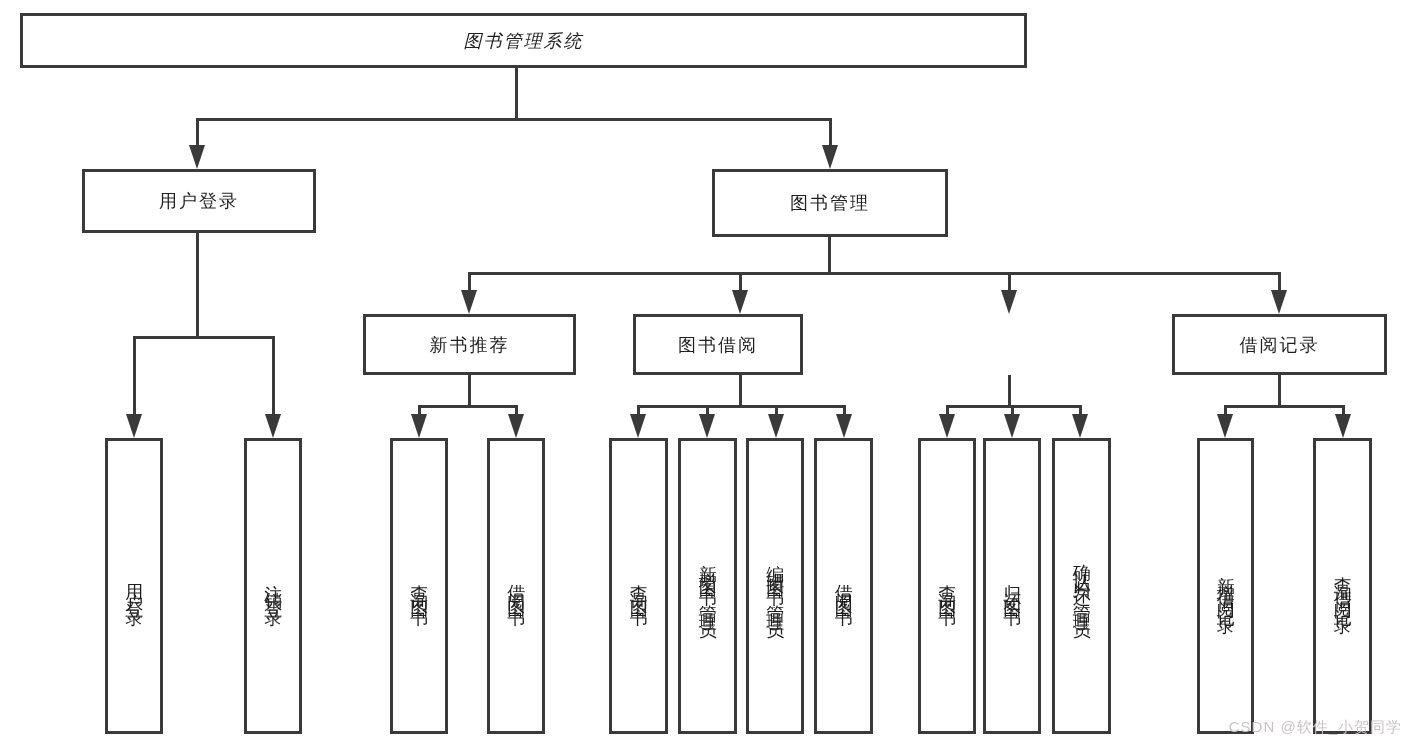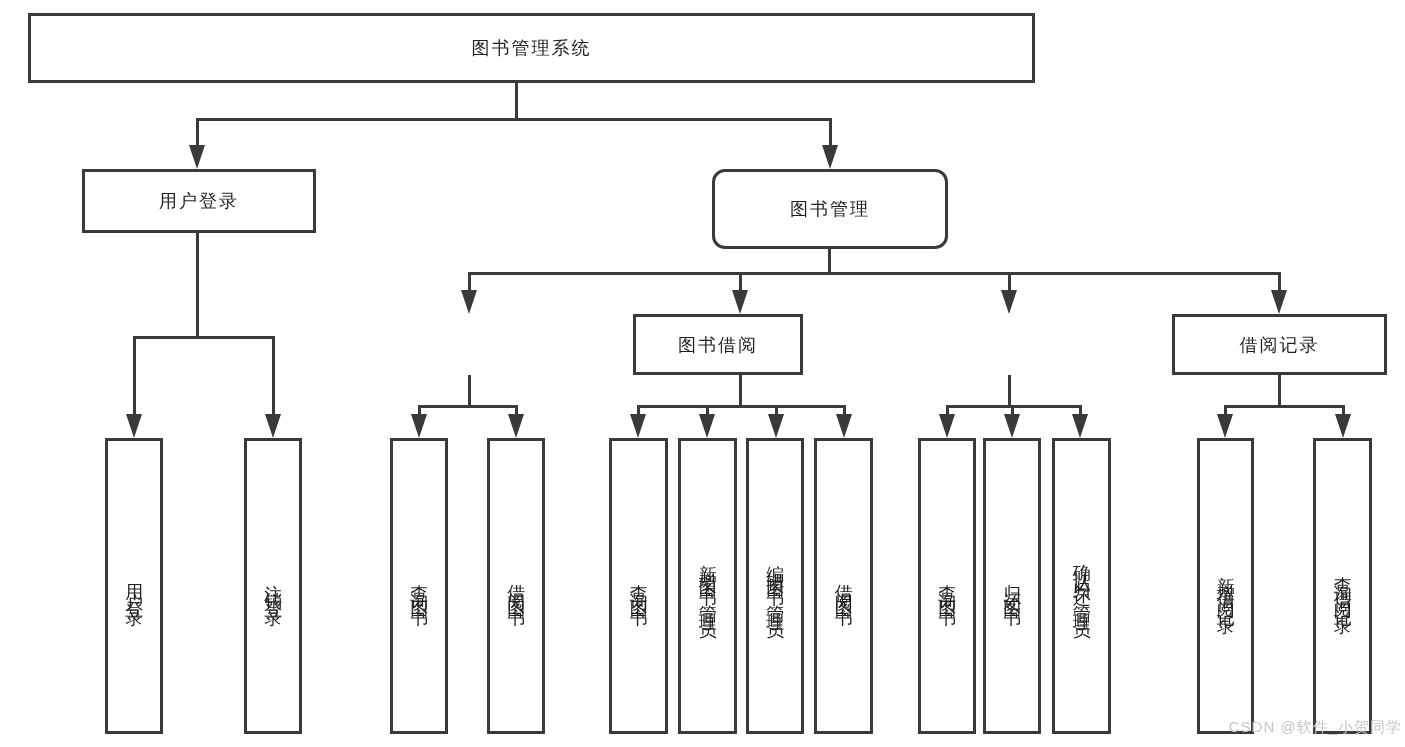--- a/index.html
+++ b/index.html
@@ -92,31 +92,34 @@
   <div class="vl" style="left:1079px;top:405px;height:11px;"></div>
   <div class="arr" style="left:1072px;top:414px;"></div>
 
   <div class="vl" style="left:1278px;top:375px;height:30px;"></div>
   <div class="hl" style="left:1225px;top:405px;width:118px;"></div>
   <div class="vl" style="left:1224px;top:405px;height:11px;"></div>
   <div class="arr" style="left:1217px;top:414px;"></div>
   <div class="vl" style="left:1342px;top:405px;height:11px;"></div>
   <div class="arr" style="left:1335px;top:414px;"></div>
 
-  <div class="box" style="left:28px;top:13px;width:1007px;height:70px;">
+  <div class="box" style="left:20px;top:13px;width:1007px;height:55px;font-style:italic;">
     <span class="label">图书管理系统</span>
   </div>
 
   <div class="box" style="left:82px;top:169px;width:234px;height:64px;">
     <span class="label">用户登录</span>
   </div>
-  <div class="box" style="left:712px;top:169px;width:236px;height:80px;border-radius:13px;">
+  <div class="box" style="left:712px;top:169px;width:236px;height:68px;">
     <span class="label">图书管理</span>
   </div>
 
+  <div class="box" style="left:363px;top:314px;width:213px;height:61px;">
+    <span class="label">新书推荐</span>
+  </div>
   <div class="box" style="left:633px;top:314px;width:170px;height:61px;">
     <span class="label">图书借阅</span>
   </div>
   <div class="box" style="left:1172px;top:314px;width:215px;height:61px;">
     <span class="label">借阅记录</span>
   </div>
 
   <div class="box vbox" style="left:105px;top:438px;width:58px;height:296px;">
     <span class="label">用户登录</span>
   </div>

